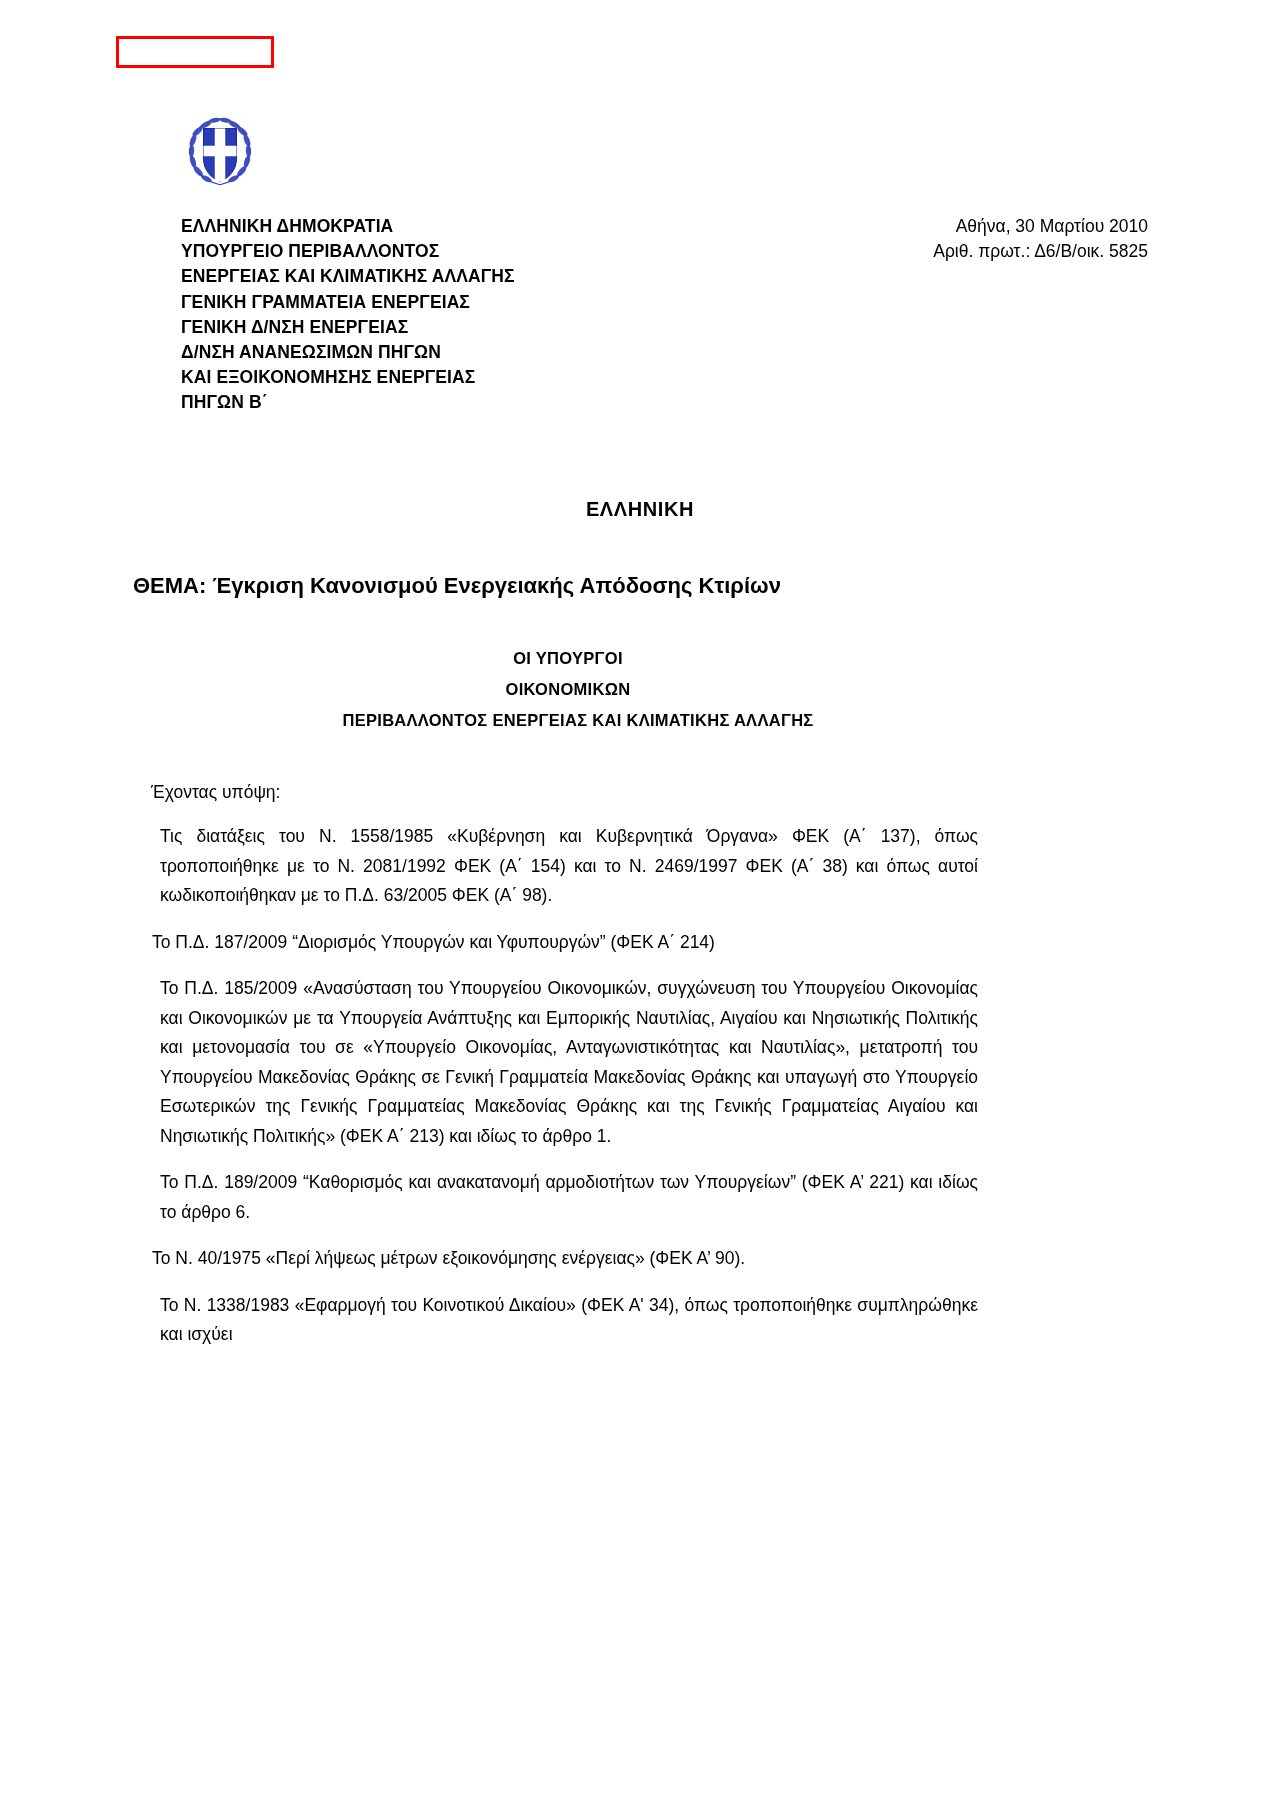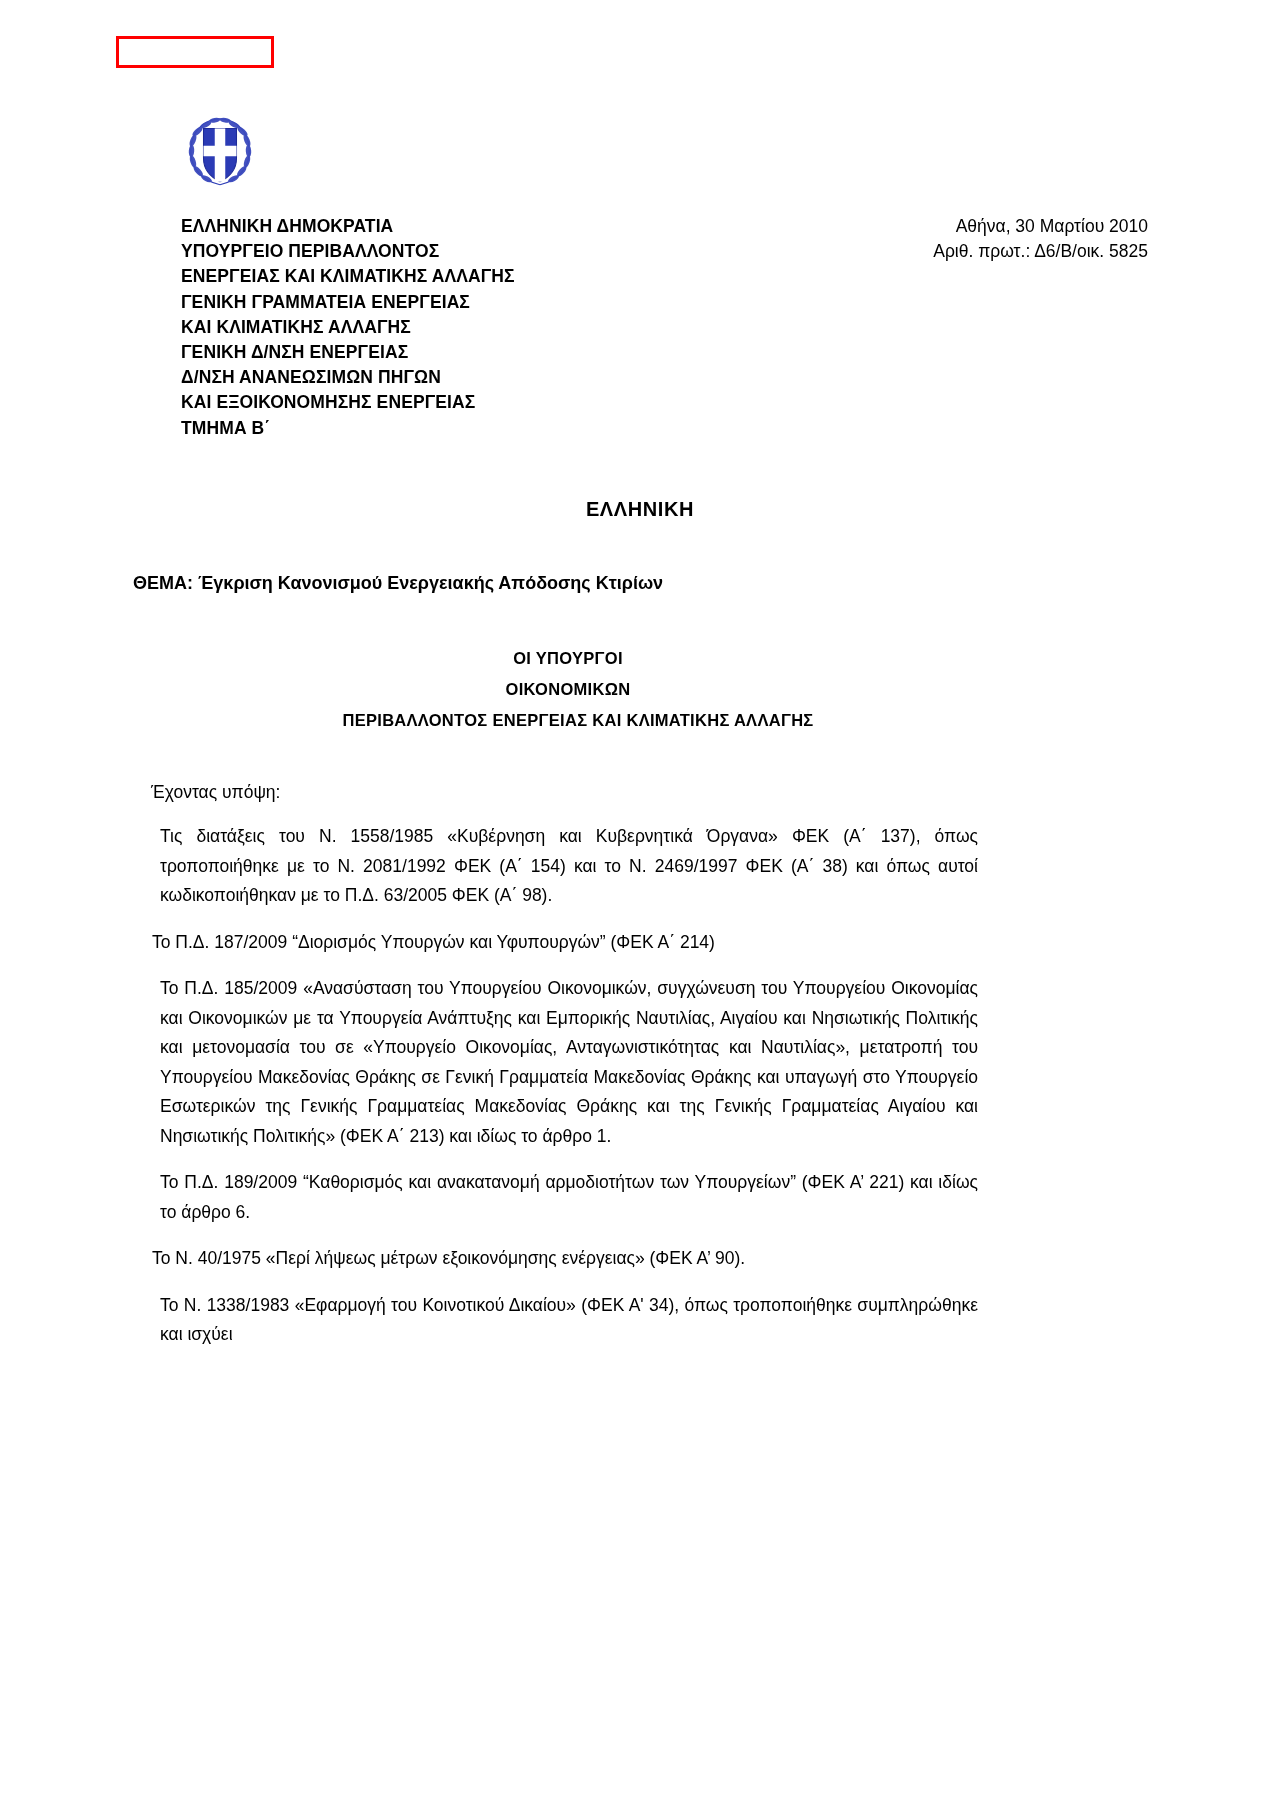--- a/index.html
+++ b/index.html
@@ -84,21 +84,21 @@
     text-align: center;
     font-size: 20px;
     font-weight: bold;
     letter-spacing: 0.6px;
   }
 
   .thema {
     position: absolute;
     left: 133px;
     top: 573px;
-    font-size: 18px;
+    font-size: 22px;
     font-weight: bold;
   }
 
   .ministers {
     position: absolute;
     left: 0;
     top: 643px;
     width: 1136px;
     text-align: center;
   }
@@ -193,25 +193,24 @@
       <rect x="43" y="22" width="14" height="71" fill="#ffffff"></rect>
       <rect x="28" y="45" width="44" height="14" fill="#ffffff"></rect>
     </svg>
   </div>
 
   <div class="letterhead">
     <div class="lh-line">ΕΛΛΗΝΙΚΗ ΔΗΜΟΚΡΑΤΙΑ</div>
     <div class="lh-line">ΥΠΟΥΡΓΕΙΟ ΠΕΡΙΒΑΛΛΟΝΤΟΣ</div>
     <div class="lh-line">ΕΝΕΡΓΕΙΑΣ ΚΑΙ ΚΛΙΜΑΤΙΚΗΣ ΑΛΛΑΓΗΣ</div>
     <div class="lh-line">ΓΕΝΙΚΗ ΓΡΑΜΜΑΤΕΙΑ ΕΝΕΡΓΕΙΑΣ</div>
-    <div class="lh-line">ΚΑΙ ΚΛΙΜΑΤΙΚΗΣ ΑΛΛΑΓΗΣ</div>
     <div class="lh-line">ΓΕΝΙΚΗ Δ/ΝΣΗ ΕΝΕΡΓΕΙΑΣ</div>
     <div class="lh-line">Δ/ΝΣΗ ΑΝΑΝΕΩΣΙΜΩΝ ΠΗΓΩΝ</div>
     <div class="lh-line">ΚΑΙ ΕΞΟΙΚΟΝΟΜΗΣΗΣ ΕΝΕΡΓΕΙΑΣ</div>
-    <div class="lh-line">ΤΜΗΜΑ Β΄</div>
+    <div class="lh-line">ΠΗΓΩΝ Β΄</div>
   </div>
 
   <div class="dateblock">
     <div>Αθήνα, 30 Μαρτίου 2010</div>
     <div>Αριθ. πρωτ.: Δ6/Β/οικ. 5825</div>
   </div>
 
   <div class="apofasi">ΕΛΛΗΝΙΚΗ</div>
 
   <div class="thema">ΘΕΜΑ: Έγκριση Κανονισμού Ενεργειακής Απόδοσης Κτιρίων</div>

